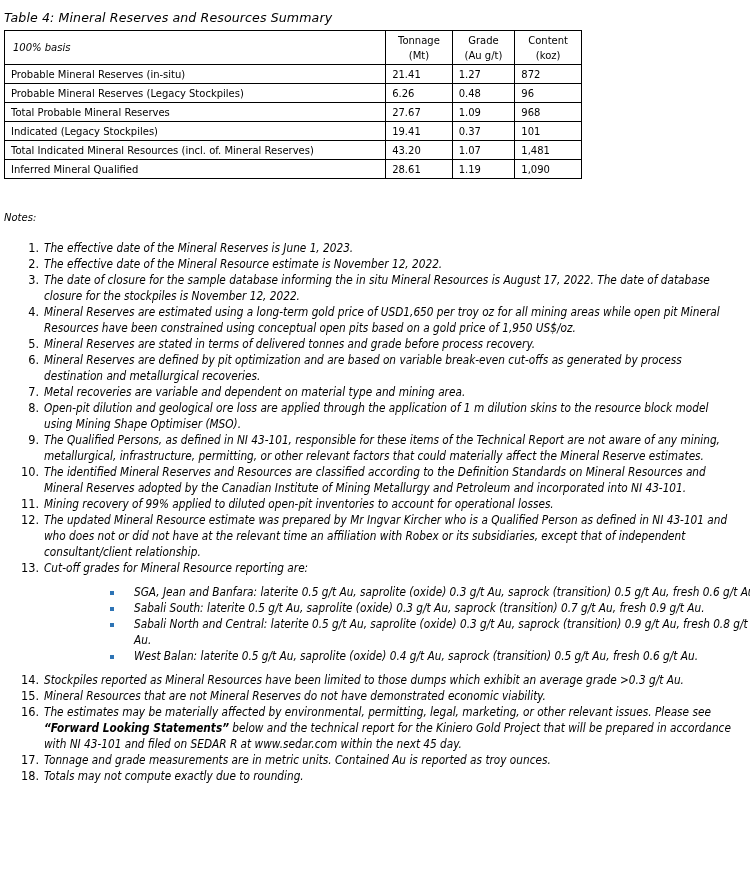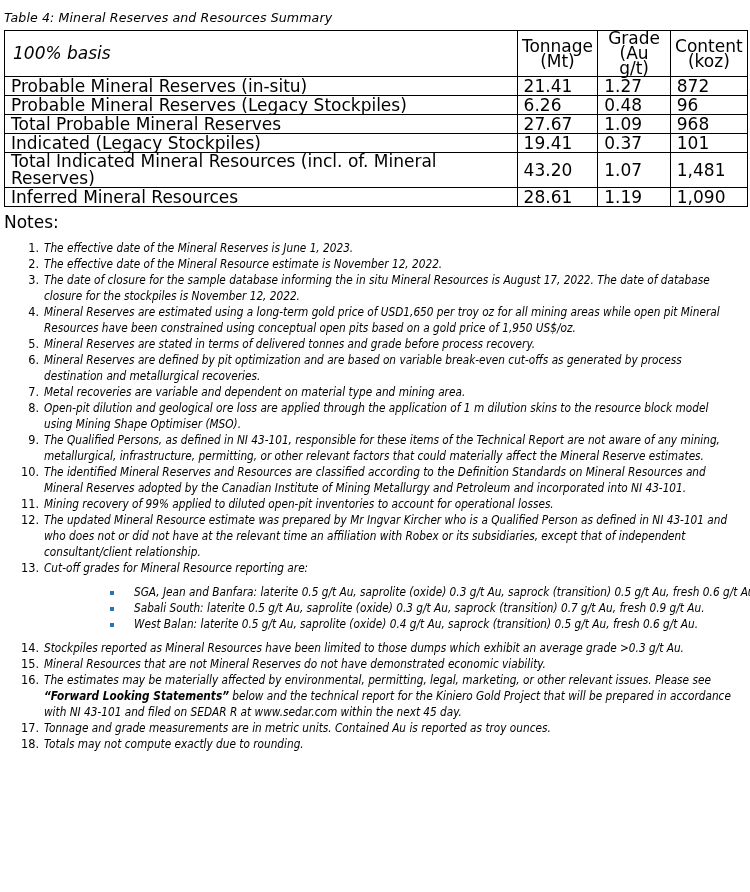--- a/index.html
+++ b/index.html
@@ -7,37 +7,37 @@
       width: 750px; height: 892px; overflow: hidden; position: relative;
       font-family: "DejaVu Sans", sans-serif; color: #000;
       font-size: 12.2px;
     }
     .caption {
       position: absolute; left: 4px; top: 10px;
       font-style: italic; font-size: 12.6px; letter-spacing: 0.1px;
     }
     table.summary {
       position: absolute; left: 4px; top: 30px;
-      width: 744px; border-collapse: collapse;
-      font-size: 17px;
+      width: 578px; border-collapse: collapse;
+      font-size: 10px;
     }
     table.summary td, table.summary th {
       border: 1px solid #000; padding: 0 6px; line-height: 17px; height: 18px;
       font-weight: normal;
     }
     table.summary th { height: 33px; line-height: 15px; text-align: center; padding: 0 4px; }
     table.summary th.basis { text-align: left; font-style: italic; padding-left: 8px; }
     table.summary td.label { text-align: left; }
     table.summary td.num { text-align: left; }
     table.summary tr.total td { font-weight: normal; }
     col.c0 { width: 509px; } col.c1 { width: 73px; } col.c2 { width: 72px; } col.c3 { width: 74px; }
 
     .notes-title {
       position: absolute; left: 4px; top: 212px;
-      font-size: 17px;
+      font-style: italic; font-size: 10px;
     }
     ol.notes {
       position: absolute; left: 0; top: 240px; width: 735px;
       margin: 0; padding: 0; list-style: none;
       font-family: "DejaVu Sans Condensed", "DejaVu Sans", sans-serif;
       font-size: 12.6px; line-height: 16px;
     }
     ol.notes > li { position: relative; padding-left: 44px; margin: 0; }
     ol.notes > li .num {
       position: absolute; left: 0; width: 39px; text-align: right; font-style: normal;
@@ -104,21 +104,21 @@
         <td class="num">0.37</td>
         <td class="num">101</td>
       </tr>
       <tr class="total">
         <td class="label">Total Indicated Mineral Resources (incl. of. Mineral Reserves)</td>
         <td class="num">43.20</td>
         <td class="num">1.07</td>
         <td class="num">1,481</td>
       </tr>
       <tr>
-        <td class="label">Inferred Mineral Resources</td>
+        <td class="label">Inferred Mineral Qualified</td>
         <td class="num">28.61</td>
         <td class="num">1.19</td>
         <td class="num">1,090</td>
       </tr>
     </tbody>
 </table>
 
 <div class="notes-title">Notes:</div>
 
 <ol class="notes" id="notes-list">
@@ -177,20 +177,24 @@
         <li>
           <span class="bullet" style="background: rgb(46, 116, 181);"></span>
           <span class="txt" style="font-style: italic; display: block; transform: scaleX(0.93); transform-origin: left center; width: 680px;">SGA, Jean and Banfara: laterite 0.5 g/t Au, saprolite (oxide) 0.3 g/t Au, saprock (transition) 0.5 g/t Au, fresh 0.6 g/t Au.</span>
         </li>
         <li>
           <span class="bullet" style="background: rgb(46, 116, 181);"></span>
           <span class="txt" style="font-style: italic; display: block; transform: scaleX(0.93); transform-origin: left center; width: 680px;">Sabali South: laterite 0.5 g/t Au, saprolite (oxide) 0.3 g/t Au, saprock (transition) 0.7 g/t Au, fresh 0.9 g/t Au.</span>
         </li>
         <li>
           <span class="bullet" style="background: rgb(46, 116, 181);"></span>
+          <span class="txt" style="font-style: italic; display: block; transform: scaleX(0.93); transform-origin: left center; width: 680px;">Sabali North and Central: laterite 0.5 g/t Au, saprolite (oxide) 0.3 g/t Au, saprock (transition) 0.9 g/t Au, fresh 0.8 g/t Au.</span>
+        </li>
+        <li>
+          <span class="bullet" style="background: rgb(46, 116, 181);"></span>
           <span class="txt" style="font-style: italic; display: block; transform: scaleX(0.93); transform-origin: left center; width: 680px;">West Balan: laterite 0.5 g/t Au, saprolite (oxide) 0.4 g/t Au, saprock (transition) 0.5 g/t Au, fresh 0.6 g/t Au.</span>
         </li>
       </ul>
     </li>
     <li>
       <span class="num">14.</span>
       <span class="txt">Stockpiles reported as Mineral Resources have been limited to those dumps which exhibit an average grade &gt;0.3 g/t Au.</span>
     </li>
     <li>
       <span class="num">15.</span>

